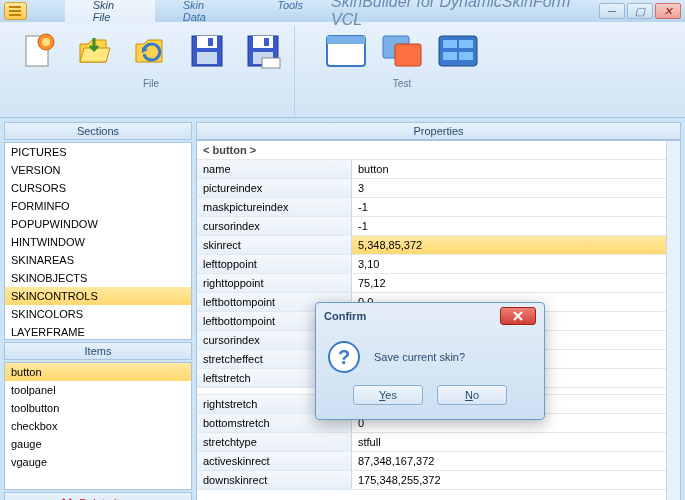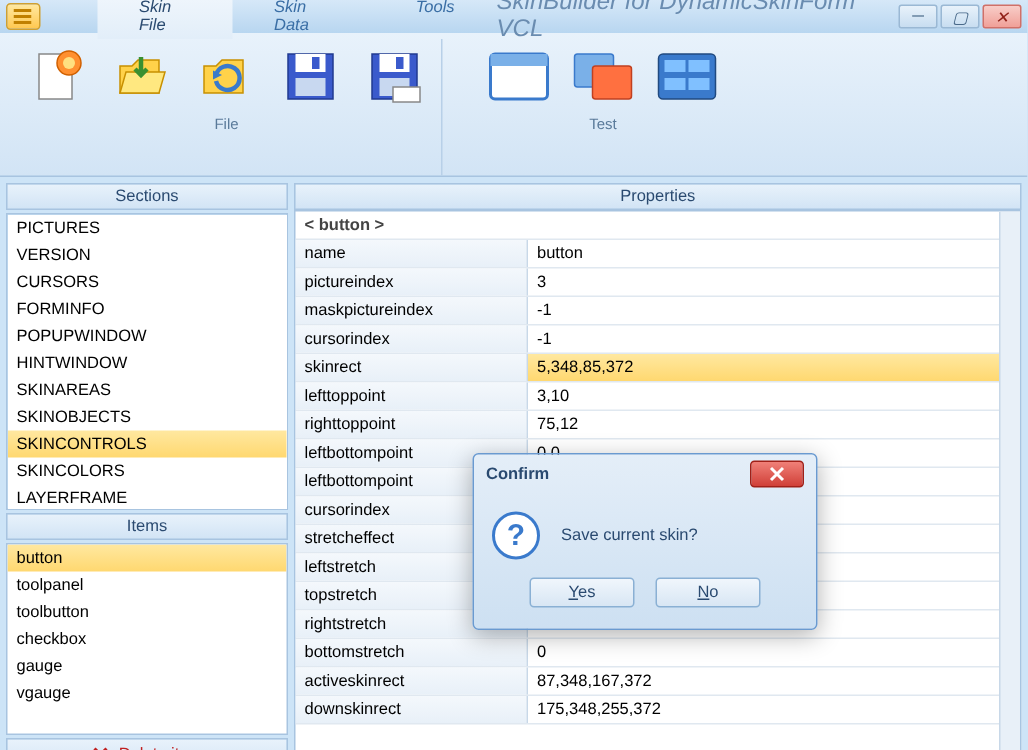--- a/index.html
+++ b/index.html
@@ -227,30 +227,33 @@
         </div>
         <div class="proprow">
           <div class="propname">stretcheffect</div>
           <div class="propval"></div>
         </div>
         <div class="proprow">
           <div class="propname">leftstretch</div>
           <div class="propval"></div>
         </div>
         <div class="proprow">
-          <div class="propname">topstretch</div>
           <div class="propval"></div>
         </div>
         <div class="proprow">
           <div class="propname">rightstretch</div>
           <div class="propval"></div>
         </div>
         <div class="proprow">
           <div class="propname">bottomstretch</div>
           <div class="propval">0</div>
+        </div>
+        <div class="proprow">
+          <div class="propname">stretchtype</div>
+          <div class="propval">stfull</div>
         </div>
         <div class="proprow">
           <div class="propname">activeskinrect</div>
           <div class="propval">87,348,167,372</div>
         </div>
         <div class="proprow">
           <div class="propname">downskinrect</div>
           <div class="propval">175,348,255,372</div>
         </div>
         <div class="scrollbar"></div>

